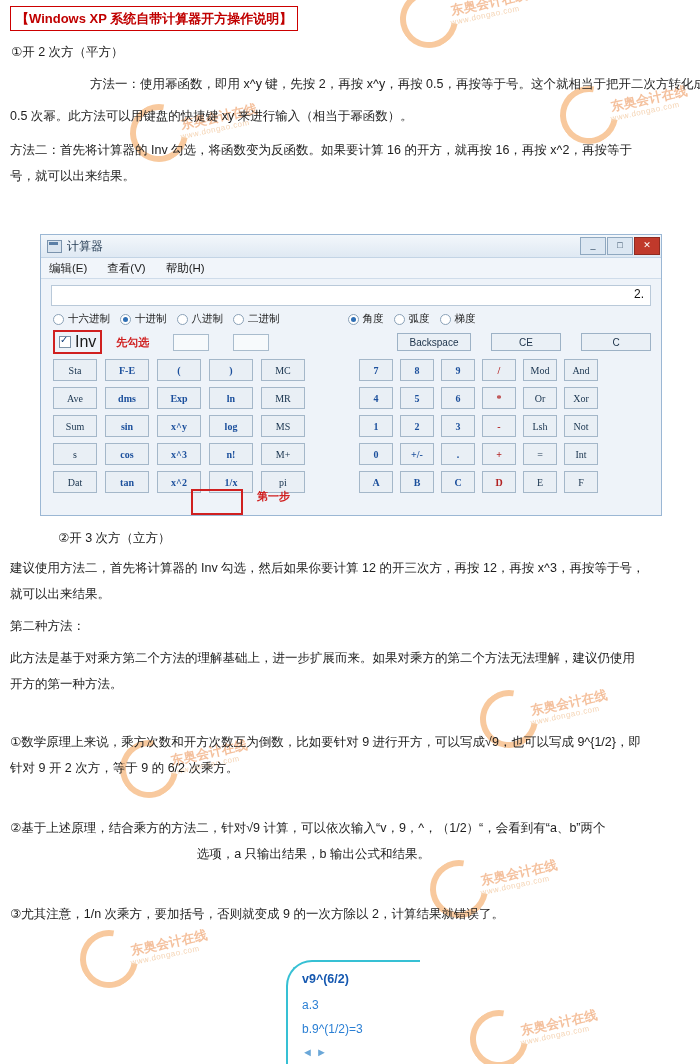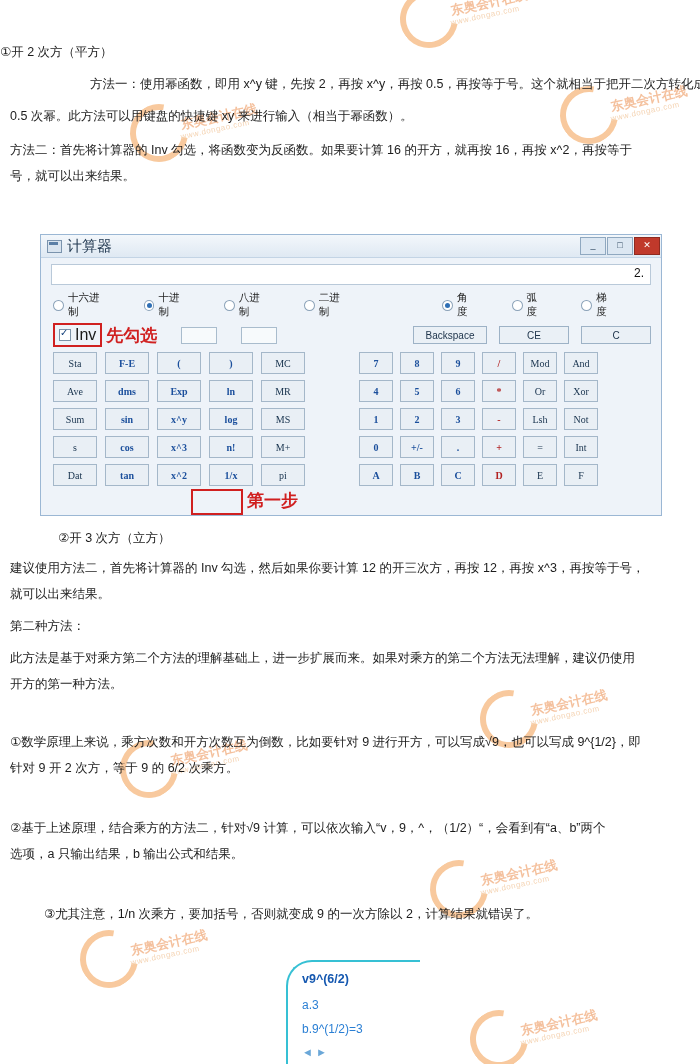--- a/index.html
+++ b/index.html
@@ -23,48 +23,48 @@
   
   .p{position:absolute;font-size:12.5px;line-height:20px;color:#1c1c1c;}
 
   
   .calc{position:absolute;left:40px;top:234px;width:620px;height:280px;
         border:1px solid #9bb7d4;background:#eef3f9;}
   .calc-title{height:22px;background:linear-gradient(#f3f7fb,#dfe9f3);
               border-bottom:1px solid #c3d4e5;display:flex;align-items:center;}
   .calc-ico{width:13px;height:11px;margin:0 5px 0 6px;background:#d9e4ef;border:1px solid #7a93ad;position:relative;}
   .calc-ico:after{content:"";position:absolute;left:1px;top:1px;width:9px;height:3px;background:#5b7fa6;}
-  .calc-title-txt{font-size:15px;color:#243b53;}
+  .calc-title-txt{font-size:12px;color:#243b53;}
   .winbtns{margin-left:auto;display:flex;}
   .winbtn{width:24px;height:16px;margin-right:1px;border:1px solid #8fa8c0;background:#dce7f2;
           font-size:9px;line-height:14px;text-align:center;color:#27405a;}
   .winbtn.close{background:#c0392b;border-color:#8e2a20;color:#fff;}
   .menubar{height:20px;border-bottom:1px solid #cfdcea;display:flex;align-items:center;
            padding-left:8px;font-size:11.5px;color:#1c1c1c;background:#f1f5fa;}
   .menubar span{margin-right:20px;}
   .display{margin:6px 10px 4px 10px;height:18px;background:#fff;border:1px solid #b9c9d9;
            text-align:right;font-size:12px;padding:1px 6px 0 0;color:#111;}
   .radios{display:flex;align-items:center;font-size:10.5px;color:#222;padding:2px 10px 3px 12px;}
   .radios .grp2{margin-left:58px;display:flex;}
-  .rad{display:flex;align-items:center;margin-right:34px;}
+  .rad{display:flex;align-items:center;margin-right:10px;}
   .rad i{width:9px;height:9px;border:1px solid #8ba2b8;border-radius:50%;background:#fff;
          display:inline-block;margin-right:4px;position:relative;}
   .rad.on i:after{content:"";position:absolute;left:2px;top:2px;width:5px;height:5px;border-radius:50%;background:#2f6fb5;}
   .row-inv{display:flex;align-items:center;padding:2px 10px 4px 12px;height:22px;}
   .chk-wrap{border:2px solid #d02020;padding:1px 4px;display:flex;align-items:center;}
   .chk{width:10px;height:10px;border:1px solid #7d93a8;background:#fff;display:inline-block;
        margin-right:4px;position:relative;}
   .chk:after{content:"\2713";position:absolute;left:0px;top:-3px;font-size:10px;color:#14407a;}
   .chk-lbl{font-size:16px;}
-  .redtxt{color:#d02020;font-size:17px;font-weight:bold;margin-left:4px;}
+  .redtxt{color:#d02020;font-size:11px;font-weight:bold;margin-left:14px;}
   .blankbox{width:34px;height:15px;border:1px solid #a9bccd;background:#f7fafc;margin-left:24px;}
   .topbtns{margin-left:auto;display:flex;}
   .btn{border:1px solid #9db2c6;background:#eaf0f6;font-size:10px;color:#20364d;
        display:flex;align-items:center;justify-content:center;}
-  .topbtns .btn{height:16px;margin-left:12px;}
+  .topbtns .btn{height:16px;margin-left:20px;}
   .keys{display:flex;padding:2px 18px 6px 12px;text-align:right;}
   .left-grid{display:grid;grid-template-columns:repeat(5,44px);grid-auto-rows:22px;gap:6px 8px;}
   .right-grid{margin-left:54px;display:grid;grid-template-columns:repeat(6,34px);grid-auto-rows:22px;gap:6px 7px;}
   .k{border:1px solid #a4b7c9;background:#e9eff5;font-size:10px;color:#17324d;
      display:flex;align-items:center;justify-content:center;font-family:"Liberation Serif",serif;}
   .k.blue{color:#1b4f9c;font-weight:bold;}
   .k.red{color:#b22222;font-weight:bold;}
   .marker{position:absolute;border:2px solid #d02020;}
 
   
@@ -117,52 +117,60 @@
         <div class="txt1">东奥会计在线</div>
         <div class="txt2">www.dongao.com</div>
       </div>
       <div class="wm" style="left: 470px; top: 1010px;">
         <div class="ring"></div>
         <div class="txt1">东奥会计在线</div>
         <div class="txt2">www.dongao.com</div>
       </div>
     </div>
 
+  <div class="title-box">
+    <span>【Windows XP 系统自带计算器开方操作说明】</span>
+  </div>
 
   <div id="paragraphs">
-      <div class="p" style="left: 0; top: 42px; width: 400px;">①开 2 次方（平方）</div>
+      <div class="p" style="left: 11px; top: 42px; width: 400px;">①开 2 次方（平方）</div>
       <div class="p" style="left: 22px; top: 74px; width: 684px; text-align: right;">方法一：使用幂函数，即用 x^y 键，先按 2，再按 x^y，再按 0.5，再按等于号。这个就相当于把开二次方转化成</div>
       <div class="p" style="left: 10px; top: 106px; width: 560px;">0.5 次幂。此方法可以用键盘的快捷键 xy 来进行输入（相当于幂函数）。</div>
       <div class="p" style="left: 10px; top: 140px; width: 684px;">方法二：首先将计算器的 Inv 勾选，将函数变为反函数。如果要计算 16 的开方，就再按 16，再按 x^2，再按等于</div>
       <div class="p" style="left: 10px; top: 166px; width: 300px;">号，就可以出来结果。</div>
       <div class="p" style="left: 10px; top: 528px; width: 300px; margin-left: 48px;">②开 3 次方（立方）</div>
       <div class="p" style="left: 10px; top: 558px; width: 684px;">建议使用方法二，首先将计算器的 Inv 勾选，然后如果你要计算 12 的开三次方，再按 12，再按 x^3，再按等于号，</div>
       <div class="p" style="left: 10px; top: 584px; width: 300px;">就可以出来结果。</div>
       <div class="p" style="left: 10px; top: 616px; width: 200px;">第二种方法：</div>
       <div class="p" style="left: 10px; top: 648px; width: 684px;">此方法是基于对乘方第二个方法的理解基础上，进一步扩展而来。如果对乘方的第二个方法无法理解，建议仍使用</div>
       <div class="p" style="left: 10px; top: 674px; width: 300px;">开方的第一种方法。</div>
       <div class="p" style="left: 10px; top: 732px; width: 684px;">①数学原理上来说，乘方次数和开方次数互为倒数，比如要针对 9 进行开方，可以写成√9，也可以写成 9^{1/2}，即</div>
       <div class="p" style="left: 10px; top: 758px; width: 400px;">针对 9 开 2 次方，等于 9 的 6/2 次乘方。</div>
       <div class="p" style="left: 10px; top: 818px; width: 684px;">②基于上述原理，结合乘方的方法二，针对√9 计算，可以依次输入“v，9，^，（1/2）“，会看到有“a、b”两个</div>
-      <div class="p" style="left: 10px; top: 844px; width: 420px;">选项，a 只输出结果，b 输出公式和结果。</div>
-      <div class="p" style="left: 10px; top: 904px; width: 600px; margin-left: 34px;">③尤其注意，1/n 次乘方，要加括号，否则就变成 9 的一次方除以 2，计算结果就错误了。</div>
+      <div class="p" style="left: 10px; top: 844px; width: 420px; text-align: right;">选项，a 只输出结果，b 输出公式和结果。</div>
+      <div class="p" style="left: 10px; top: 904px; width: 600px;">③尤其注意，1/n 次乘方，要加括号，否则就变成 9 的一次方除以 2，计算结果就错误了。</div>
     </div>
 
   <div class="calc">
 
     <div class="calc-title">
       <span class="calc-ico"></span>
       <span class="calc-title-txt">计算器</span>
       <span class="winbtns">
         <span class="winbtn">_</span>
         <span class="winbtn">□</span>
         <span class="winbtn close">✕</span>
       </span>
     </div>
 
+    <div class="menubar">
+      <span>编辑(E)</span>
+      <span>查看(V)</span>
+      <span>帮助(H)</span>
+    </div>
 
     <div class="display">2.</div>
 
     <div class="radios">
       <div id="radios-left" style="display:flex">
           <span class="rad">
             <i></i>
             <span>十六进制</span>
           </span>
           <span class="rad on">

